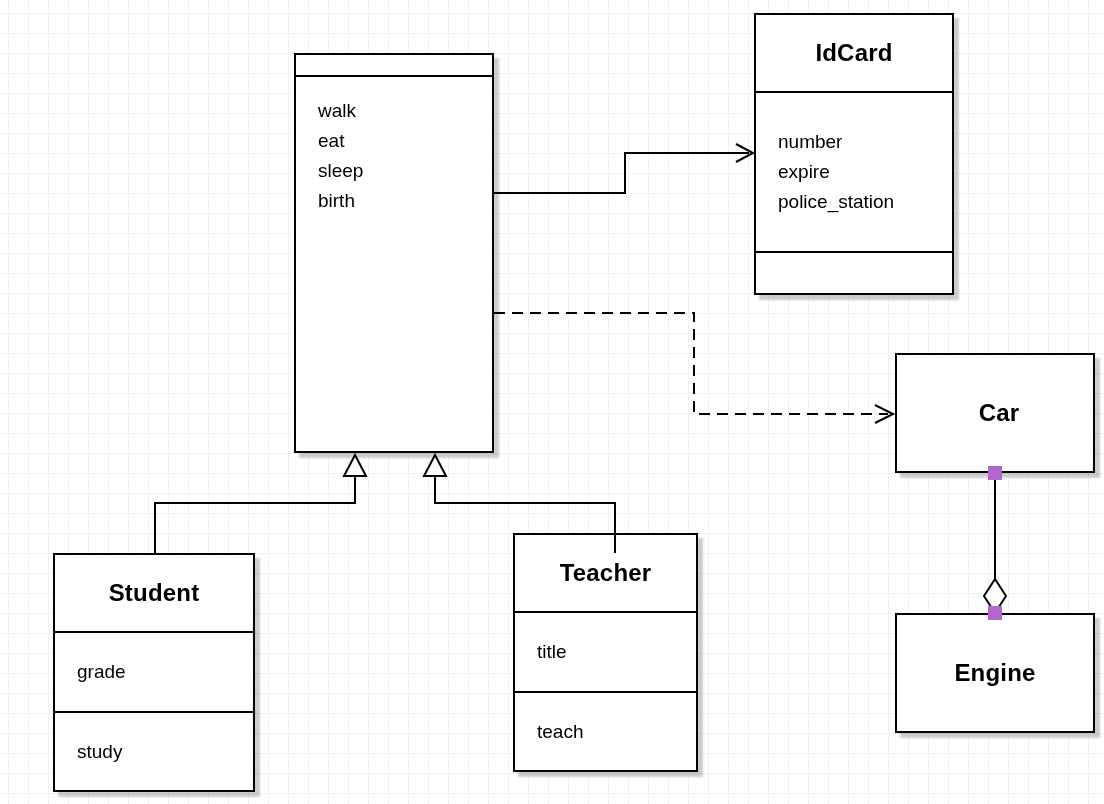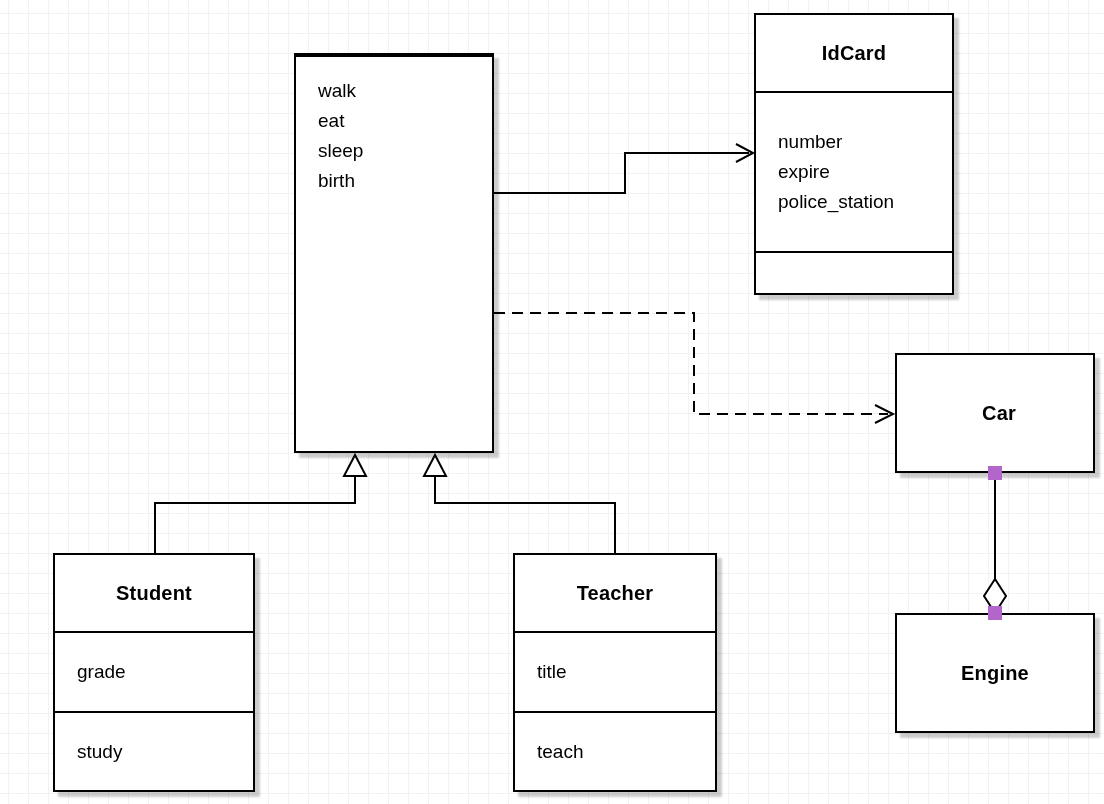--- a/index.html
+++ b/index.html
@@ -22,59 +22,59 @@
     background: #ffffff;
     border: 2px solid #000000;
     box-shadow: 5px 5px 2px rgba(0,0,0,0.20);
     color: #000000;
   }
   .uml-title {
     display: flex;
     align-items: center;
     justify-content: center;
     font-weight: bold;
-    font-size: 20px;
+    font-size: 24px;
     letter-spacing: 0.2px;
   }
   .uml-section {
     display: flex;
     flex-direction: column;
     justify-content: center;
     border-top: 2px solid #000000;
     box-sizing: border-box;
   }
   .member {
     font-size: 19px;
     line-height: 30px;
     padding-left: 22px;
     white-space: nowrap;
   }
   
   #cls-person  { left: 294px; top: 53px;  width: 200px; height: 400px; }
   #cls-person  .uml-title   { height: 76px; }
   #cls-person  .sec-attrs   { height: 160px; }
-  #cls-person  .sec-methods { height: 160px; }
+  #cls-person  .sec-methods { height: 160px; margin-top: 20px; }
 
   #cls-idcard  { left: 754px; top: 13px;  width: 200px; height: 282px; }
   #cls-idcard  .uml-title   { height: 76px; }
   #cls-idcard  .sec-attrs   { height: 160px; }
   #cls-idcard  .sec-methods { height: 42px; }
 
   #cls-car     { left: 895px; top: 353px; width: 200px; height: 120px; }
   #cls-car     .uml-title   { height: 116px; padding-left: 8px; }
 
   #cls-engine  { left: 895px; top: 613px; width: 200px; height: 120px; }
   #cls-engine  .uml-title   { height: 116px; }
 
   #cls-student { left: 53px;  top: 553px; width: 202px; height: 239px; }
   #cls-student .uml-title   { height: 76px; }
   #cls-student .sec-attrs   { height: 80px; }
   #cls-student .sec-methods { height: 79px; }
 
-  #cls-teacher { left: 513px; top: 553px; width: 204px; height: 239px; }
+  #cls-teacher { left: 513px; top: 533px; width: 185px; height: 239px; }
   #cls-teacher .uml-title   { height: 76px; }
   #cls-teacher .sec-attrs   { height: 80px; }
   #cls-teacher .sec-methods { height: 79px; }
 
   svg.edges {
     position: absolute;
     left: 0; top: 0;
     width: 1104px;
     height: 804px;
     pointer-events: none;

